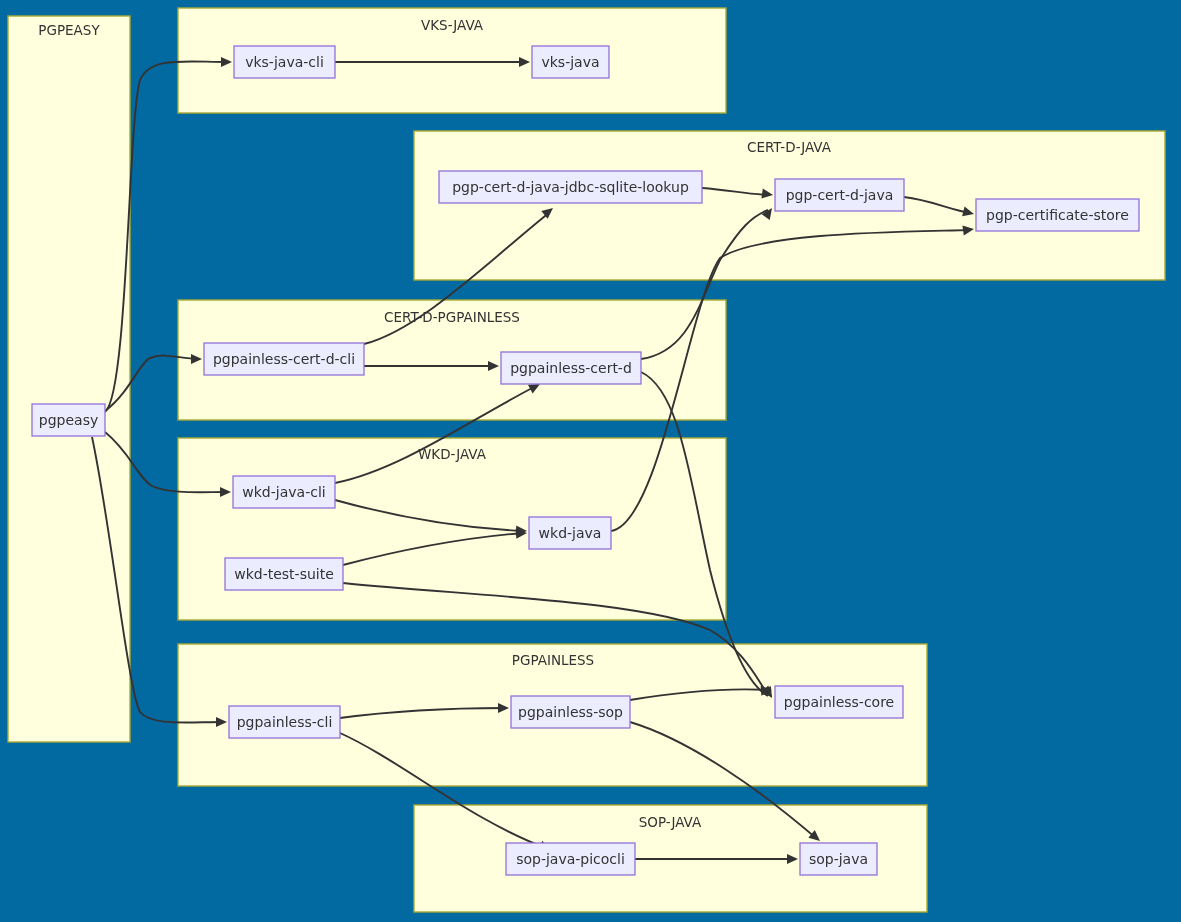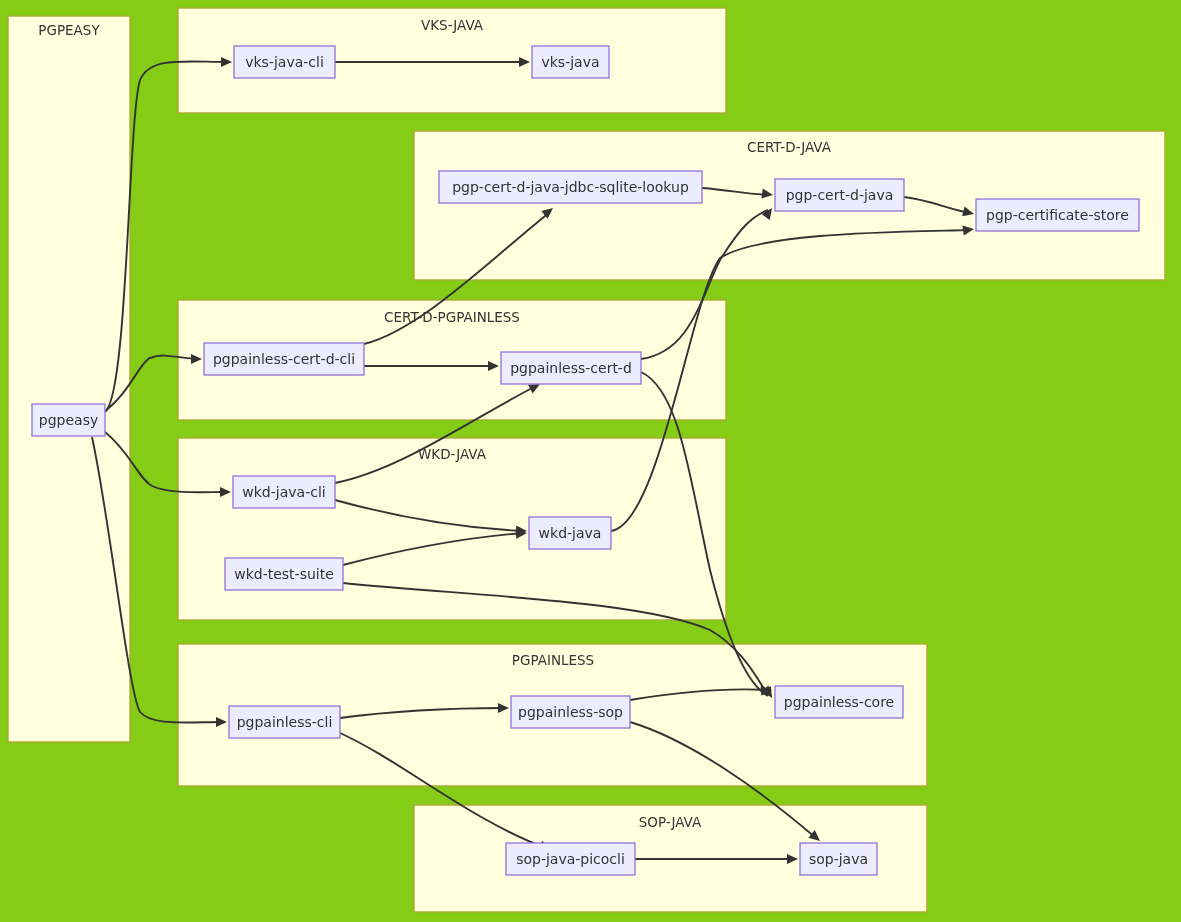--- a/index.html
+++ b/index.html
@@ -4,21 +4,21 @@
 <style>
   html, body {
     margin: 0;
     padding: 0;
     background: #000000;
   }
   #canvas-wrap {
     position: relative;
     width: 1181px;
     height: 922px;
-    background: #84cc16;
+    background: #0369a1;
     overflow: hidden;
     font-family: "DejaVu Sans", "Liberation Sans", sans-serif;
   }
   svg#diagram {
     display: block;
     width: 1181px;
     height: 922px;
   }
   .cluster-rect {
     fill: #ffffde;

